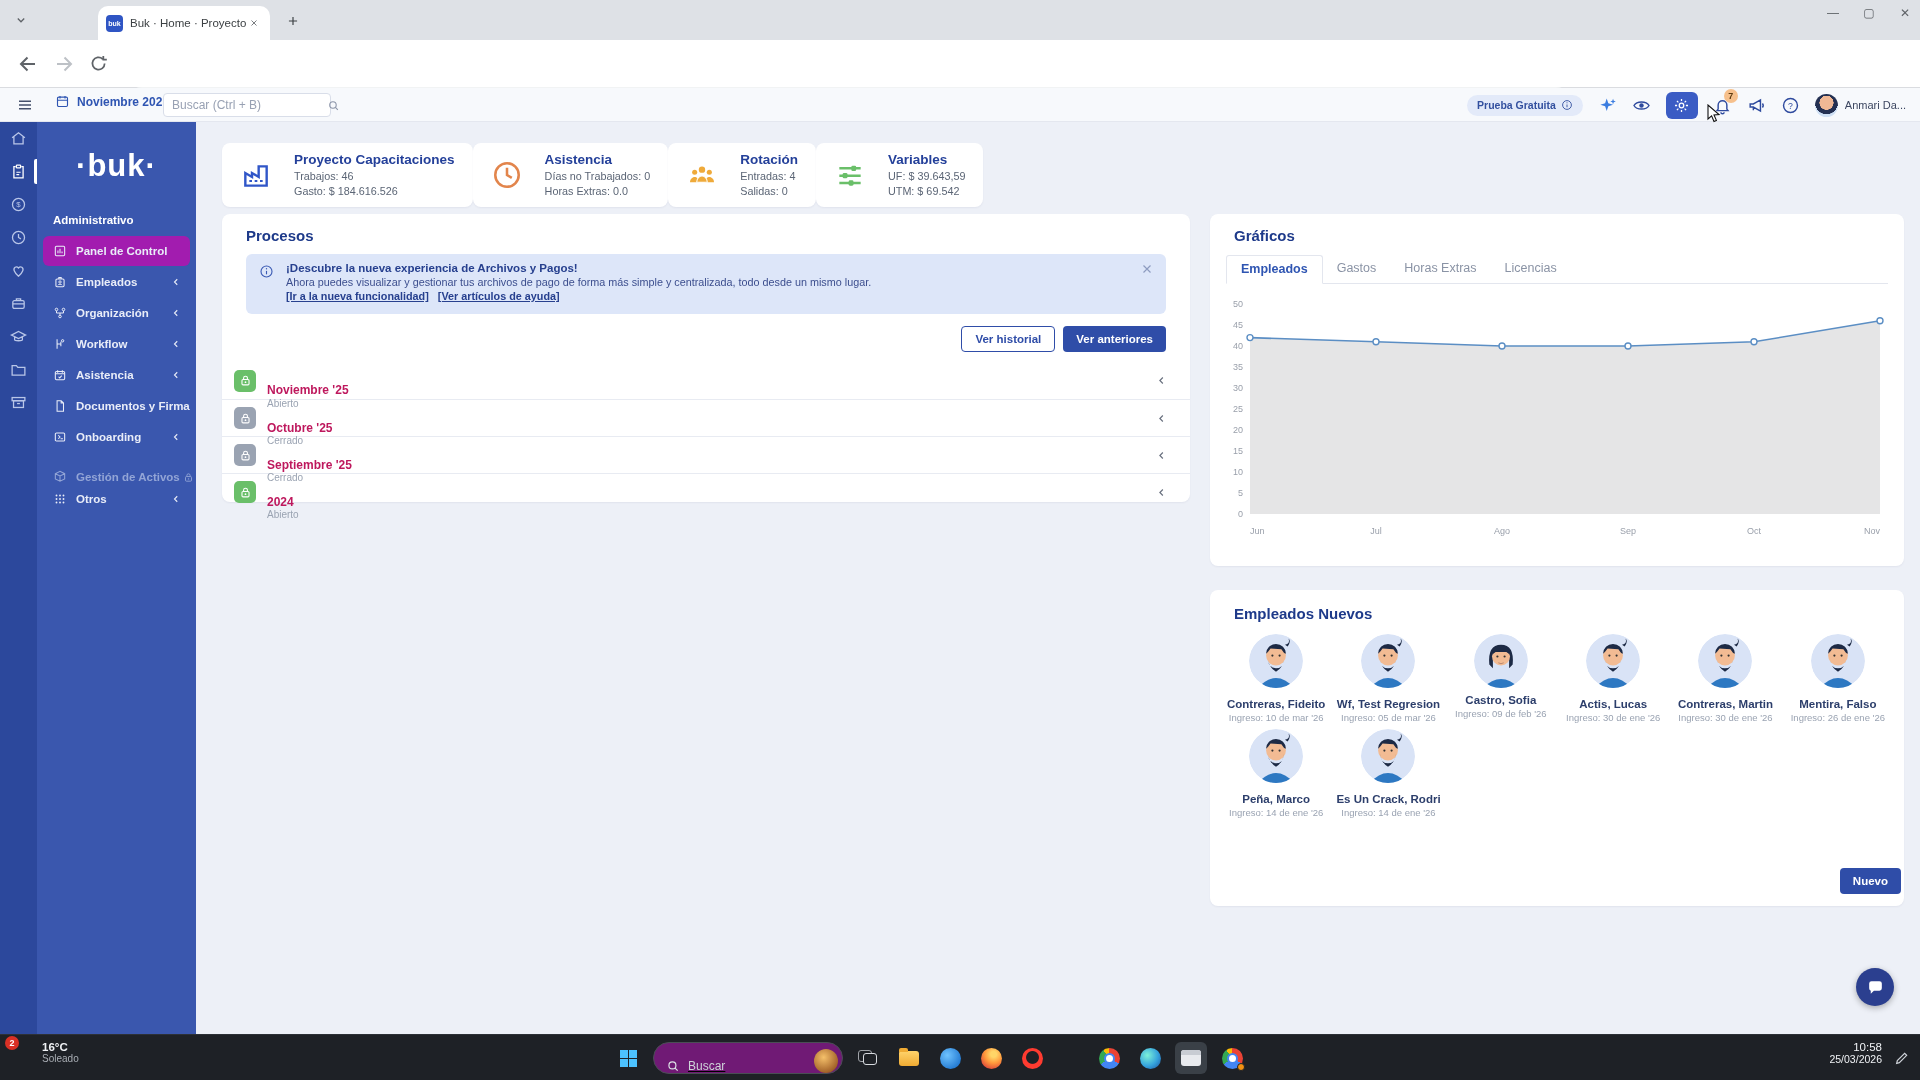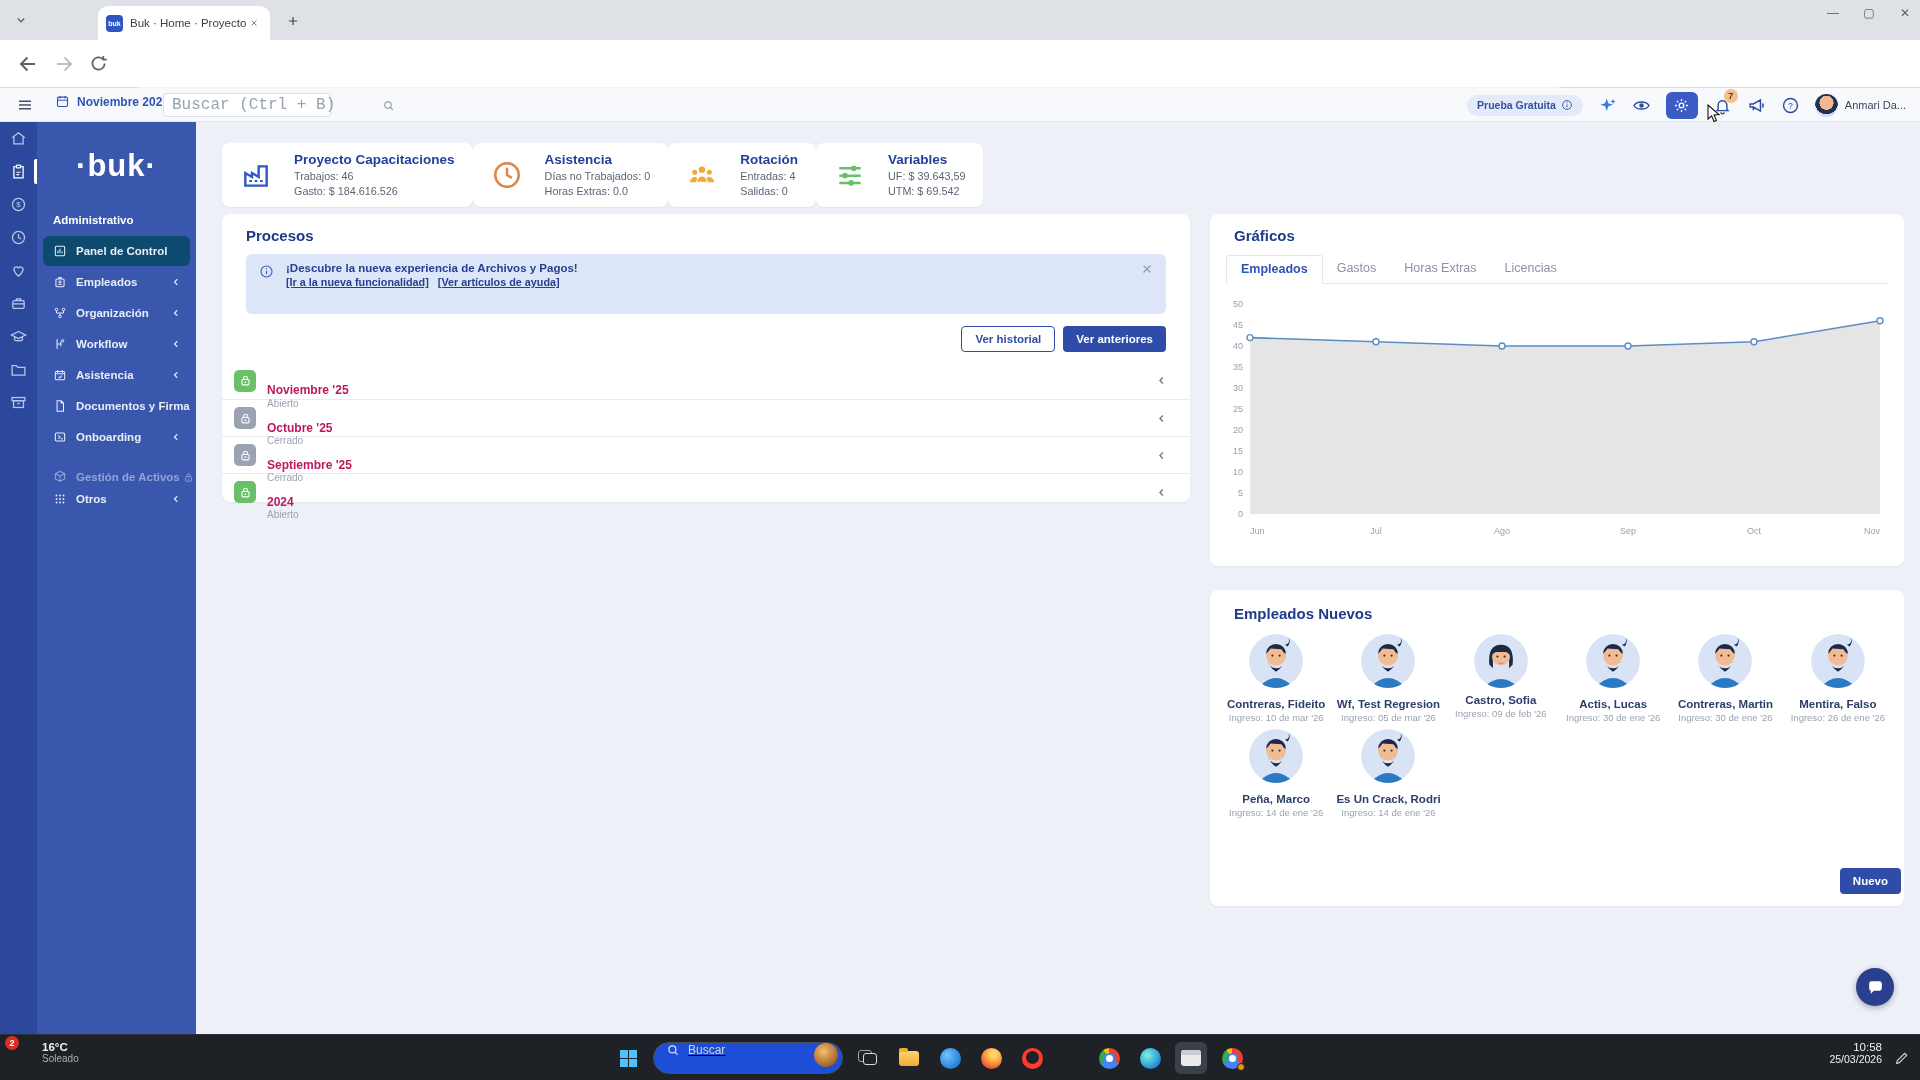--- a/index.html
+++ b/index.html
@@ -35,21 +35,21 @@
   .mini-ava { width:23px; height:23px; border-radius:50%; background:radial-gradient(circle at 50% 38%, #f0b895 0 38%, #243052 39% 62%, #cfe0f4 63%); }
   .profile-pill span { font-size:12.5px; color:#1f1f1f; }
 
   
   .appbar { position:absolute; left:0; top:88px; width:1920px; height:34px; background:#f7f9fc; border-bottom:1px solid #e4e7ef; }
   .appbar .ham { position:absolute; left:16px; top:8px; width:18px; height:18px; color:#45506b; }
   .ab-date { position:absolute; left:55px; top:6px; display:flex; align-items:center; gap:7px; color:#2f55b2; }
   .ab-date .ico { width:15px; height:15px; }
   .ab-date span { font-size:12px; font-weight:bold; }
   .ab-search { position:absolute; left:163px; top:5px; width:168px; height:24px; background:#fff; border:1px solid #d9dee9; border-radius:4px; display:flex; align-items:center; padding:0 8px; }
-  .ab-search input { border:0; outline:0; flex:1; font-size:16px; color:#3b4456; font-family:Liberation Mono, monospace; background:transparent; }
+  .ab-search input { border:0; outline:0; flex:1; font-size:12px; color:#3b4456; font-family:Liberation Sans, sans-serif; background:transparent; }
   .ab-search input::placeholder { color:#98a1b3; }
   .ab-search .ico { width:13px; height:13px; color:#8b94a8; flex:0 0 auto; }
   .ab-right { position:absolute; right:14px; top:0; height:34px; display:flex; align-items:center; gap:15px; }
   .trial-pill { height:21px; background:#e3eaf9; border-radius:11px; display:flex; align-items:center; gap:5px; padding:0 10px; color:#33509f; }
   .trial-pill b { font-size:10.5px; font-weight:bold; }
   .trial-pill .ico { width:12px; height:12px; }
   .ab-ic { width:19px; height:19px; color:#2e4a9e; position:relative; }
   .gear-btn { width:32px; height:27px; background:#3b5cc4; border-radius:6px; display:flex; align-items:center; justify-content:center; position:relative; }
   .gear-btn .ico { width:17px; height:17px; color:#fff; }
   .bell-wrap { position:relative; width:19px; height:19px; color:#2e4a9e; }
@@ -61,21 +61,21 @@
   
   .rail { position:absolute; left:0; top:122px; width:37px; height:912px; background:#2c489c; }
   .rail-item { position:relative; width:37px; height:33px; display:flex; align-items:center; justify-content:center; color:#b9c6e8; }
   .rail-item .ico { width:17px; height:17px; }
   .rail-item.active { color:#fff; }
   .rail-item.active::after { content:""; position:absolute; right:0; top:4px; width:3px; height:25px; background:#fff; border-radius:2px 0 0 2px; }
   .sidebar { position:absolute; left:37px; top:122px; width:159px; height:912px; background:#3a57ae; }
   .buk-logo { text-align:center; margin-top:26px; color:#fff; font-size:31px; font-weight:bold; letter-spacing:1px; }
   .sb-section { margin:30px 0 10px 16px; color:#fff; font-size:11.5px; font-weight:bold; }
   .sb-item { position:relative; height:30px; margin:1px 6px; border-radius:6px; display:flex; align-items:center; padding:0 8px 0 10px; color:#e9edf8; }
-  .sb-item.active { background:#0c4a6e; }
+  .sb-item.active { background:#a21caf; }
   .sb-item.locked { color:#93a5d6;align-items:flex-end; }
   .sb-item .ico { width:14px; height:14px; flex:0 0 auto; }
   .sb-item .lbl { font-size:11.5px; font-weight:bold; margin-left:9px; flex:1; white-space:nowrap; }
   .sb-item .chev { width:12px; height:12px; flex:0 0 auto; }
   .sb-item .lockico { width:11px; height:11px; flex:0 0 auto; margin-left:3px; }
 
   
   .content { position:absolute; left:196px; top:122px; width:1572px; height:912px; background:#edf0f7; }
 
   .cards-row { position:absolute; left:26px; top:21px; width:1682px; display:flex; }
@@ -136,21 +136,21 @@
   .w-ico { position:relative; width:24px; height:24px; }
   .w-sun { width:20px; height:20px; border-radius:50%; background:radial-gradient(circle at 35% 35%, #ffd96b, #f0a43c); margin:3px 0 0 3px; }
   .w-badge { position:absolute; left:-5px; top:-4px; min-width:14px; height:14px; background:#d93025; border-radius:7px; color:#fff; font-size:9px; font-weight:bold; display:flex; align-items:center; justify-content:center; }
   .w-temp { color:#f0f2f5; font-size:11.5px; font-weight:bold; }
   .w-desc { color:#a9adb4; font-size:10px; }
   .tb-center { position:absolute; left:612px; top:7px; display:flex; align-items:center; gap:9px; }
   .tk-ic { width:32px; height:32px; border-radius:6px; display:flex; align-items:center; justify-content:center; }
   .tk-ic.active-app { background:#3a4047; }
   .win-logo { width:17px; height:17px; display:grid; grid-template-columns:8px 8px; grid-template-rows:8px 8px; gap:1px; }
   .win-logo i { background:#4cc2ff; }
-  .tk-search { width:190px; height:32px; background:#1d4ed8; border:1px solid #4a4e55; border-radius:16px; display:flex; align-items:flex-start; padding:0 4px 0 12px; gap:8px;text-decoration:underline; }
+  .tk-search { width:190px; height:32px; background:#701a75; border:1px solid #4a4e55; border-radius:16px; display:flex; align-items:flex-end; padding:0 4px 0 12px; gap:8px;text-decoration:underline; }
   .tk-search .ico { width:14px; height:14px; color:#dfe3e8; flex:0 0 auto; }
   .tk-search span { flex:1; color:#cfd3d9; font-size:12px; }
   .tk-search .tk-img { width:24px; height:24px; border-radius:50%; background:radial-gradient(circle at 40% 35%, #f5c06a, #a4642a 70%, #5e3a1a); flex:0 0 auto; }
   .taskview { width:20px; height:16px; position:relative; }
   .taskview i { position:absolute; border:1.5px solid #d7dadf; border-radius:3px; width:14px; height:12px; background:#1e2126; }
   .taskview i:first-child { left:0; top:0; opacity:.7; }
   .taskview i:last-child { left:5px; top:3px; }
   .folder-ic { width:20px; height:15px; background:linear-gradient(#ffd36b,#f0ab33); border-radius:2px 3px 3px 3px; position:relative; }
   .folder-ic::before { content:""; position:absolute; left:0; top:-3px; width:9px; height:4px; background:#f0ab33; border-radius:2px 2px 0 0; }
   .ball { width:21px; height:21px; border-radius:50%; }
@@ -866,20 +866,21 @@
             <svg class="ic">
               <use href="#i-info"></use>
             </svg>
           </span>
         <span class="b-close">
             <svg class="ic">
               <use href="#i-x"></use>
             </svg>
           </span>
         <div class="b-title">¡Descubre la nueva experiencia de Archivos y Pagos!</div>
+        <div class="b-body">Ahora puedes visualizar y gestionar tus archivos de pago de forma más simple y centralizada, todo desde un mismo lugar.</div>
         <div class="b-links">
           <a href="#">[Ir a la nueva funcionalidad]</a>
           <a href="#">[Ver artículos de ayuda]</a>
         </div>
       </div>
       <div class="proc-btns">
         <div class="btn-outline">Ver historial</div>
         <div class="btn-solid">Ver anteriores</div>
       </div>
       <div>

